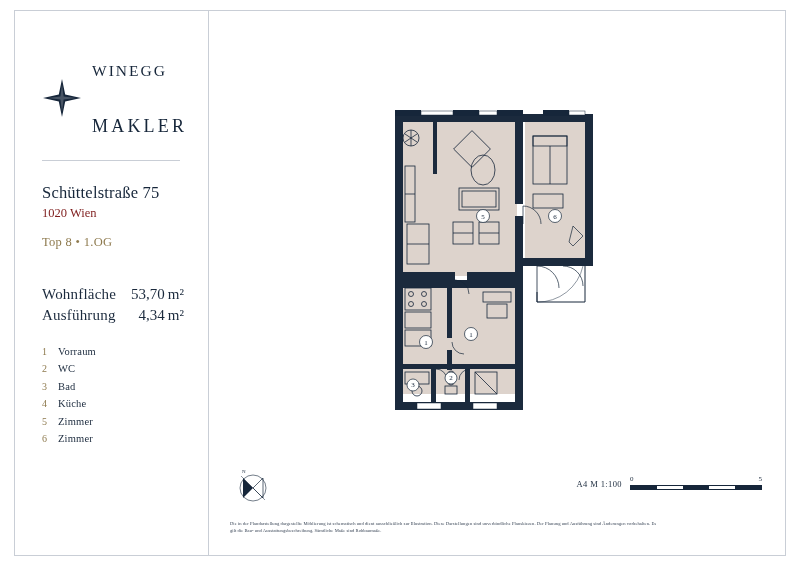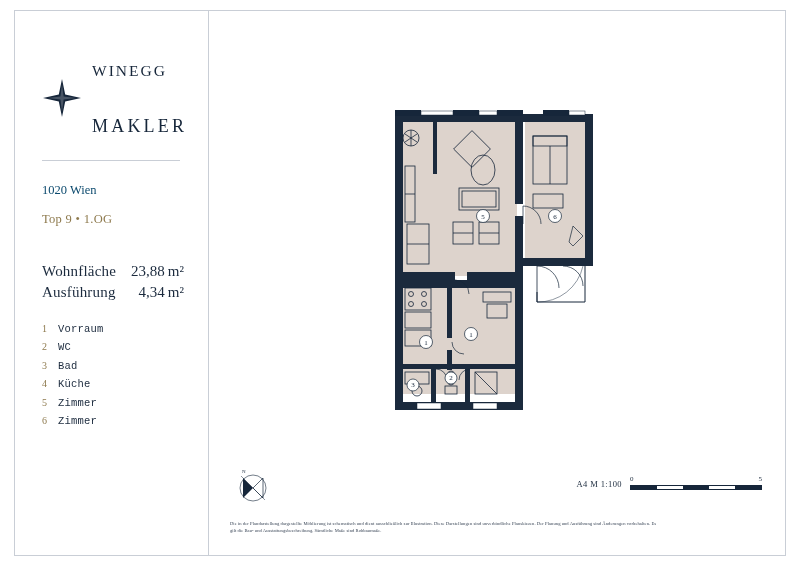--- a/index.html
+++ b/index.html
@@ -65,22 +65,22 @@
   .addr {
     margin-top: 22px;
   }
   .addr-street {
     font-size: 16.5px;
     letter-spacing: .2px;
     color: #16263a;
   }
   .addr-city {
     font-size: 12.5px;
-    margin-top: 21px;
-    color: #0c4a6e;
+    margin-top: 3px;
+    color: #7f1d1d;
   }
   .top-line {
     margin-top: 14px;
     font-size: 12.5px;
     color: #8e7a4e;
     letter-spacing: .3px;
   }
   .top-line .dot { color: #8e7a4e; }
 
   .areas {
@@ -108,21 +108,21 @@
   .legend .litem {
     display: flex;
     align-items: baseline;
     margin-bottom: 6.5px;
   }
   .legend .num {
     width: 16px;
     color: #8e7a4e;
     font-size: 10px;
   }
-  .legend .name { color: #1b2a3d; letter-spacing: .2px; font-family: Liberation Mono, monospace; }
+  .legend .name { color: #1b2a3d; letter-spacing: .2px; }
 
   
   .plan {
     position: absolute;
     left: 209px; top: 10px;
     width: 577px; height: 546px;
   }
 
   
   .compass {
@@ -210,33 +210,34 @@
       </span>
       <span class="logo-text">
         <div class="l1">WINEGG</div>
         <div class="l2">MAKLER</div>
       </span>
     </div>
 
     <div class="rule"></div>
 
     <div class="addr">
+      <div class="addr-street">Schüttelstraße 75</div>
       <div class="addr-city">1020 Wien</div>
     </div>
 
     <div class="top-line">
-      <span>Top 9</span>
+      <span>Top 8</span>
       <span class="dot">•</span>
       <span>1.OG</span>
     </div>
 
     <div class="areas">
       <div class="row">
         <span class="label">Wohnfläche</span>
-        <span class="val">23,88</span>
+        <span class="val">53,70</span>
         <span class="unit">m²</span>
       </div>
       <div class="row">
         <span class="label">Ausführung</span>
         <span class="val">4,34</span>
         <span class="unit">m²</span>
       </div>
     </div>
 
     <div class="legend">

